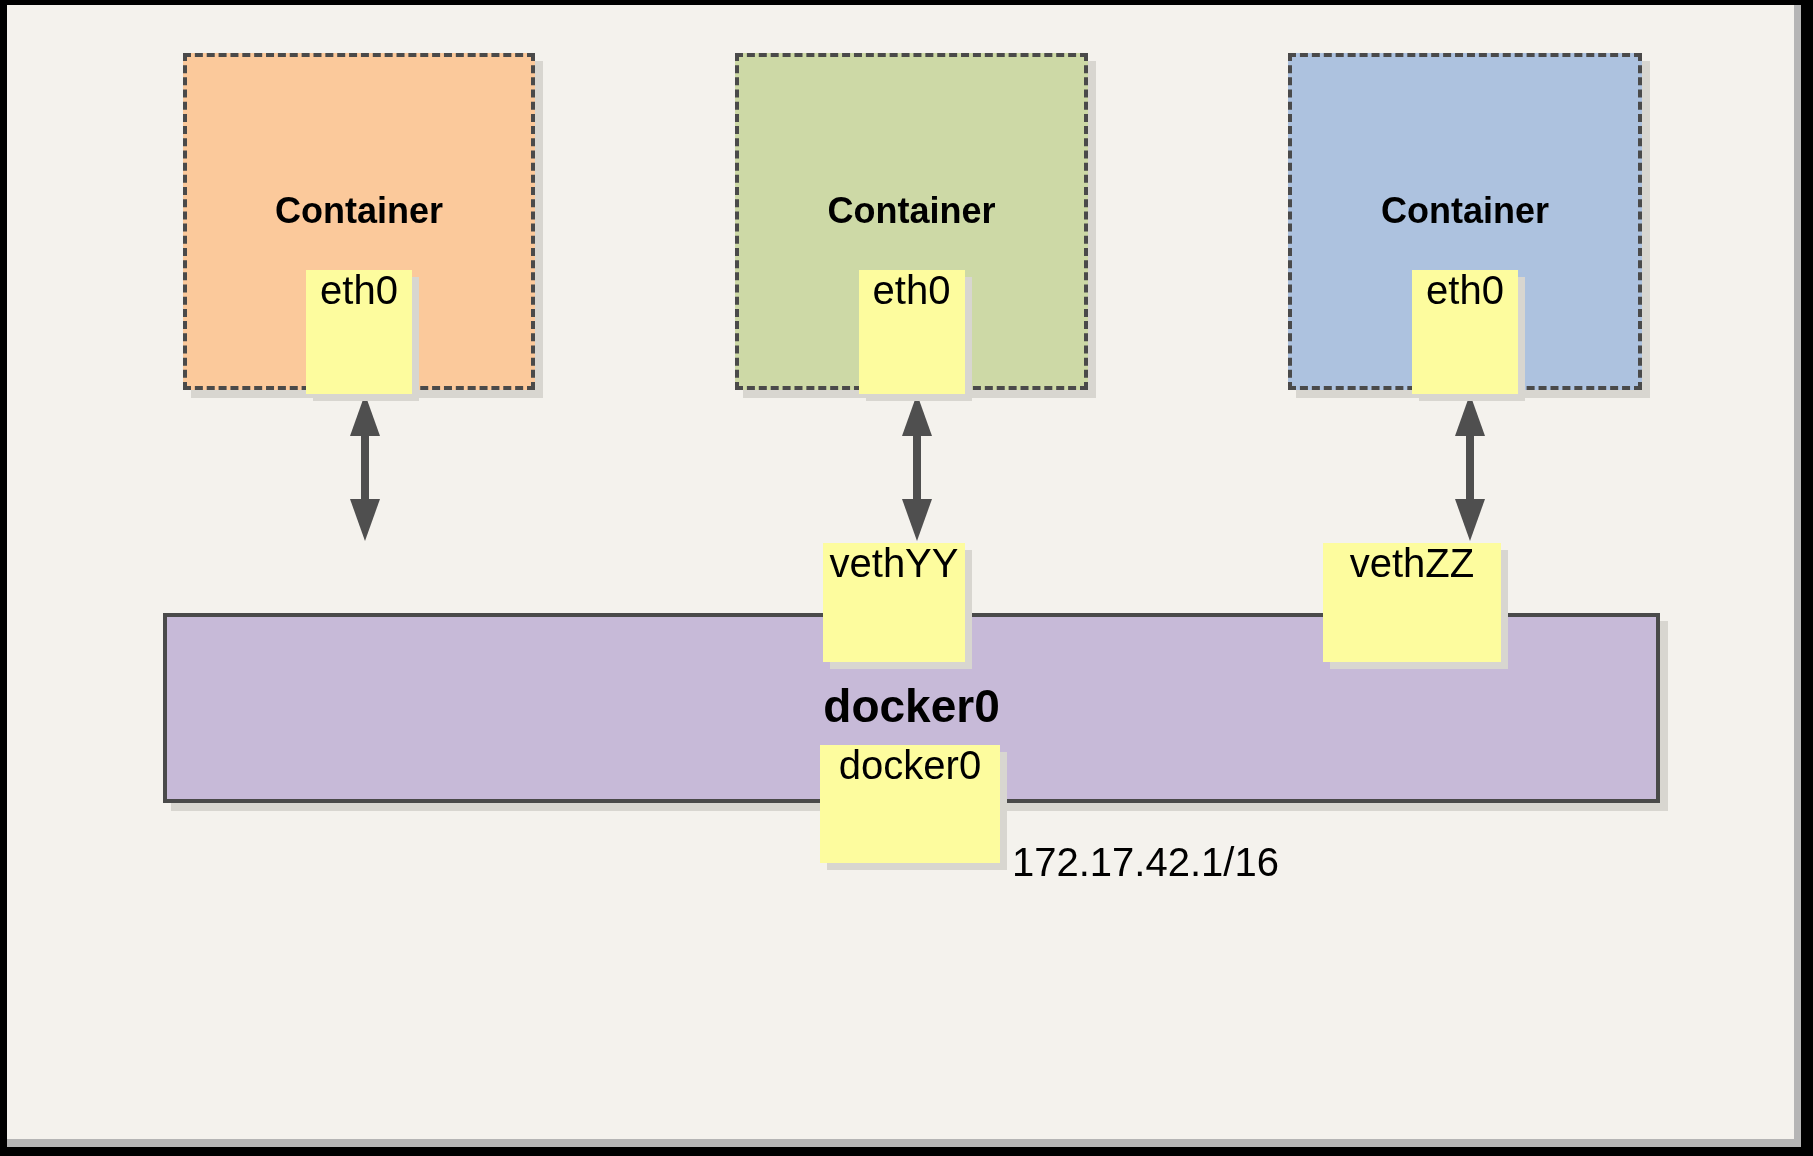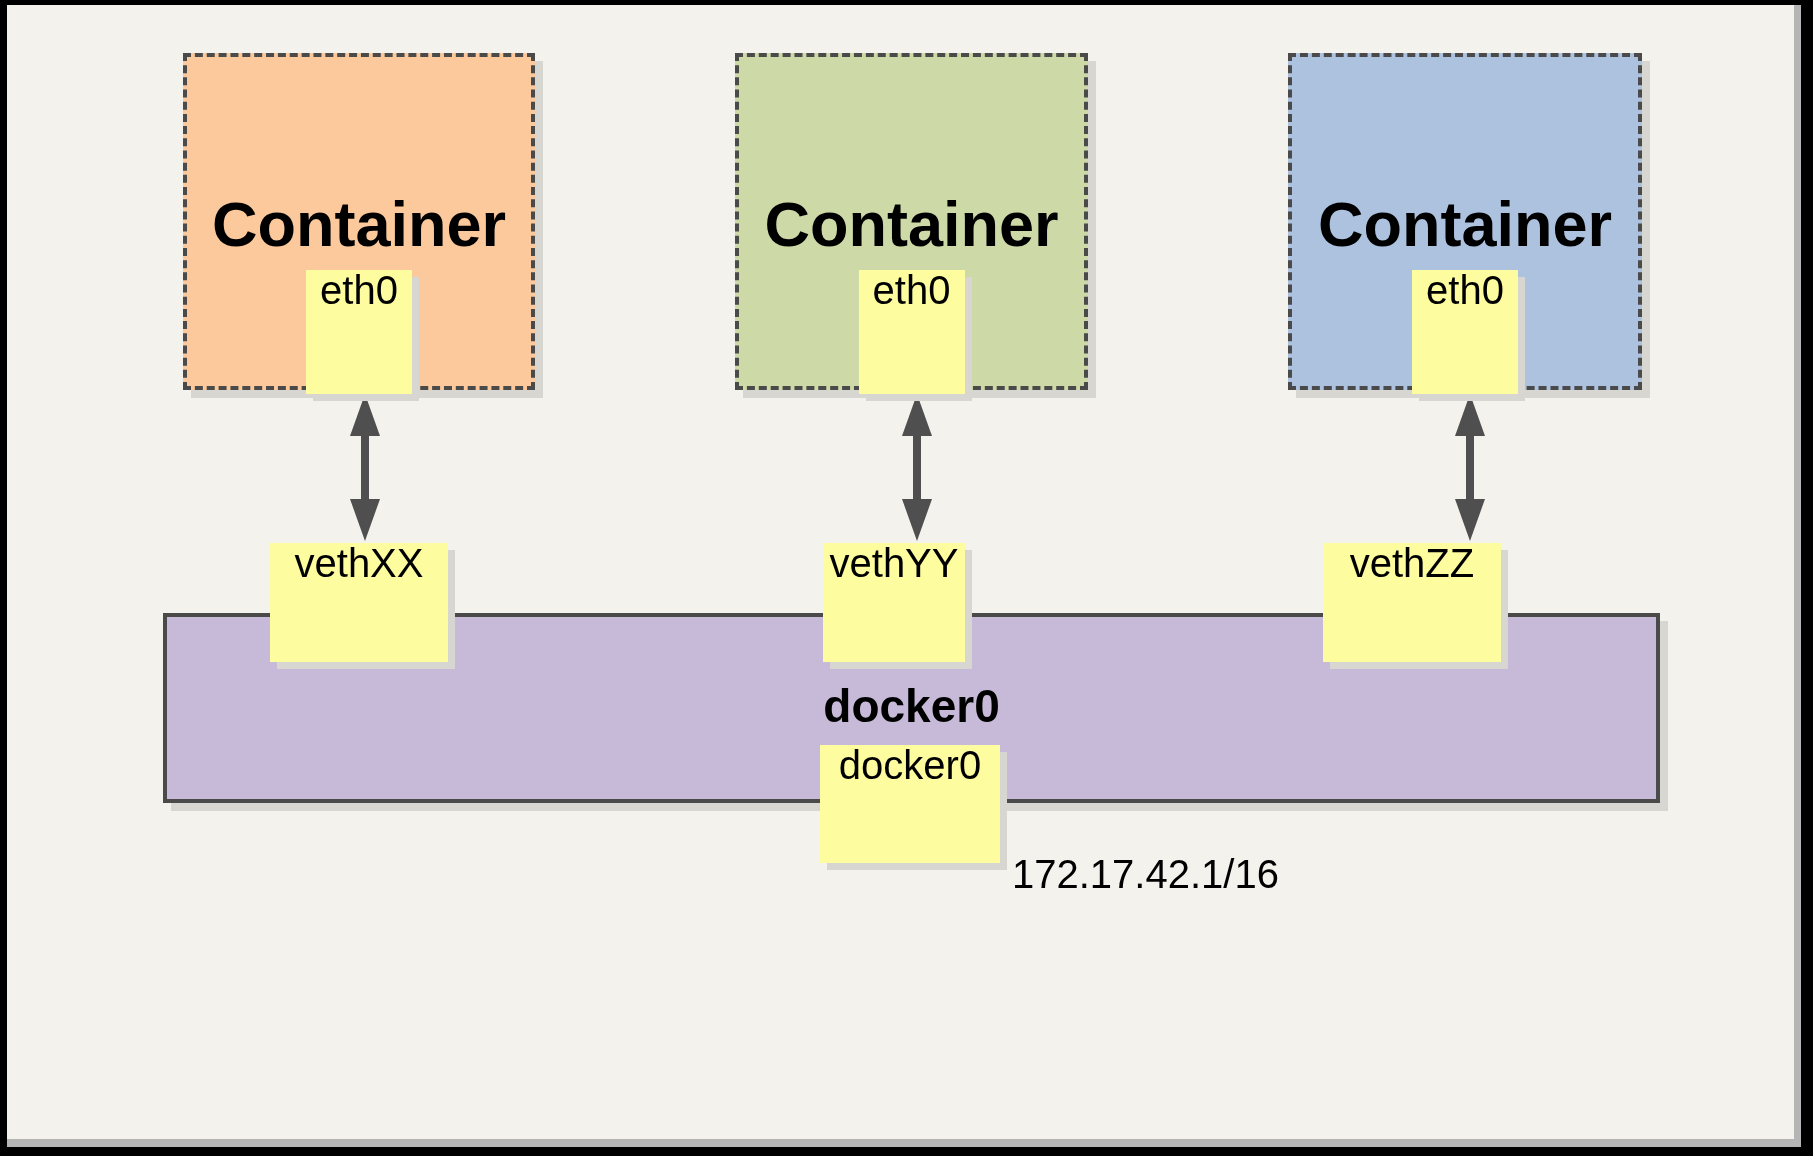--- a/index.html
+++ b/index.html
@@ -31,21 +31,21 @@
   .container-box.c1 { left: 176px; }
   .container-box.c2 { left: 728px; width: 353px; }
   .container-box.c3 { left: 1281px; width: 354px; }
 
   .container-title {
     position: absolute;
     top: 136px;
     left: 0;
     width: 100%;
     text-align: center;
-    font-size: 63px;
+    font-size: 36px;
     font-weight: bold;
     line-height: 1;
   }
 
   
   .note {
     position: absolute;
     background: #fdfc9e;
     box-shadow: 7px 7px 0 0 #d8d6d0;
     display: flex;
@@ -107,21 +107,20 @@
     line-height: 1;
   }
 
   .ip-label {
     position: absolute;
     left: 1005px;
     top: 833px;
     font-size: 40px;
     line-height: 1.2;
     z-index: 2;
-    margin-top: 12px;
   }
 
   .host-label {
     position: absolute;
     top: 948px;
     left: 0;
     width: 100%;
     text-align: center;
     font-size: 88px;
     line-height: 1.1;
@@ -172,23 +171,20 @@
       <rect x="18" y="34" width="8" height="83" fill="#4f4f4f"></rect>
       <polygon points="22,2 7,44 37,44" fill="#4f4f4f"></polygon>
       <polygon points="22,149 7,107 37,107" fill="#4f4f4f"></polygon>
     </svg>
   </div>
 
   <div class="bridge-bar" style="background-color: rgb(199, 186, 216);">
     <div class="bridge-title">docker0</div>
   </div>
 
-  <div class="note veth-box v1">
-    <span>vethXX</span>
-  </div>
   <div class="note veth-box v2">
     <span>vethYY</span>
   </div>
   <div class="note veth-box v3">
     <span>vethZZ</span>
   </div>
 
   <div class="note docker-if-box">
     <span>docker0</span>
   </div>

